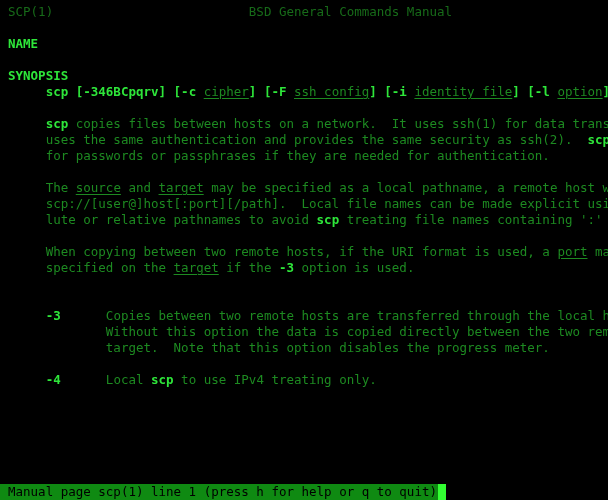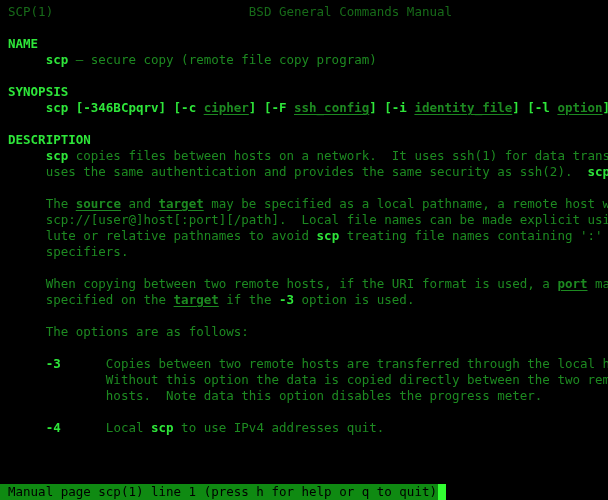--- a/index.html
+++ b/index.html
@@ -31,21 +31,21 @@
     height: 16px;
     white-space: pre;
     padding-left: 8px;
     box-sizing: border-box;
     color: #1d8a21;
   }
   .row.blank { color: transparent; }
   .hdr { color: #176b19; }
   .sect { color: #2ee63a; font-weight: bold; }
   .b { color: #2ee63a; font-weight: bold; }
-  .u { text-decoration: underline; text-underline-offset: 2px; font-weight: bold; }
+  .u { text-decoration: underline; text-underline-offset: 2px; }
 
   #statusbar {
     position: absolute;
     left: 0;
     bottom: 0;
     height: 16px;
     width: 608px;
     white-space: pre;
     font-family: "DejaVu Sans Mono", "Liberation Mono", monospace;
     font-size: 12.5px;
@@ -73,59 +73,56 @@
 
 <div id="screen">
 
   <div class="term">
 
     <div class="row"><span class="hdr">SCP(1)</span><span class="hdr">                          </span><span class="hdr">BSD General Commands Manual</span><span class="hdr">                         </span></div>
 
     <div class="row blank"> </div>
 
     <div class="row"><span class="sect">NAME</span></div>
-    <div class="row">     <span class="b">scp</span><span> — secure copy (remote file copy program)</span></div>
 
     <div class="row blank"> </div>
 
     <div class="row"><span class="sect">SYNOPSIS</span></div>
     <div class="row">     <span class="b">scp</span><span class="b"> [-346BCpqrv] [-c </span><span class="u">cipher</span><span class="b">] [-F </span><span class="u">ssh_config</span><span class="b">] [-i </span><span class="u">identity_file</span><span class="b">] [-l </span><span class="u">option</span><span class="b">]</span></div>
 
     <div class="row blank"> </div>
 
-    <div class="row"><span class="sect">DESCRIPTION</span></div>
 
     <div class="row">     <span class="b">scp</span><span> copies files between hosts on a network.  It uses ssh(1) for data transfer, and</span></div>
     <div class="row">     <span>uses the same authentication and provides the same security as ssh(2).  </span><span class="b">scp</span></div>
+    <div class="row">     <span>for passwords or passphrases if they are needed for authentication.</span></div>
 
     <div class="row blank"> </div>
 
     <div class="row">     <span>The </span><span class="u">source</span><span> and </span><span class="u">target</span><span> may be specified as a local pathname, a remote host with</span></div>
     <div class="row">     <span>scp://[user@]host[:port][/path].  Local file names can be made explicit using abso-</span></div>
     <div class="row">     <span>lute or relative pathnames to avoid </span><span class="b">scp</span><span> treating file names containing ':' as host</span></div>
-    <div class="row">     <span>specifiers.</span></div>
 
     <div class="row blank"> </div>
 
     <div class="row">     <span>When copying between two remote hosts, if the URI format is used, a </span><span class="u">port</span><span> may only be</span></div>
     <div class="row">     <span>specified on the </span><span class="u">target</span><span> if the </span><span class="b">-3</span><span> option is used.</span></div>
 
     <div class="row blank"> </div>
 
-    <div class="row">     <span>The options are as follows:</span></div>
 
     <div class="row blank"> </div>
 
     <div class="row">     <span class="b">-3</span><span>      </span><span>Copies between two remote hosts are transferred through the local host.</span></div>
     <div class="row">             <span>Without this option the data is copied directly between the two remote</span></div>
-    <div class="row">             <span>hosts.  Note data this option disables the progress meter.</span></div>
+    <div class="row">             <span>target.  Note that this option disables the progress meter.</span></div>
 
     <div class="row blank"> </div>
 
-    <div class="row">     <span class="b">-4</span><span>      </span><span>Local </span><span class="b">scp</span><span> to use IPv4 addresses quit.</span></div>
+    <div class="row">     <span class="b">-4</span><span>      </span><span>Local </span><span class="b">scp</span><span> to use IPv4 treating only.</span></div>
 
     <div class="row blank"> </div>
 
   </div>
 
   <div id="statusbar"><span class="sb-text">Manual page scp(1) line 1 (press h for help or q to quit)</span><span class="sb-cursor"></span><span class="spacer"></span></div>
 
 </div>
 
 </body></html>

